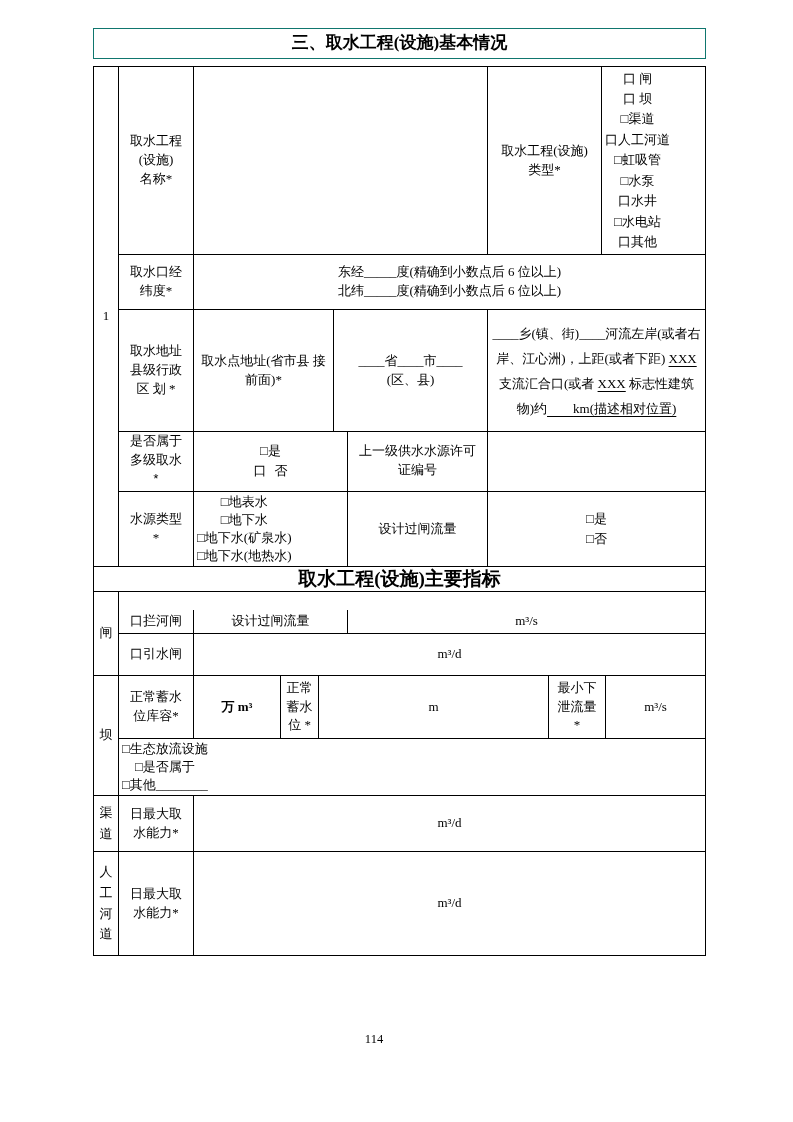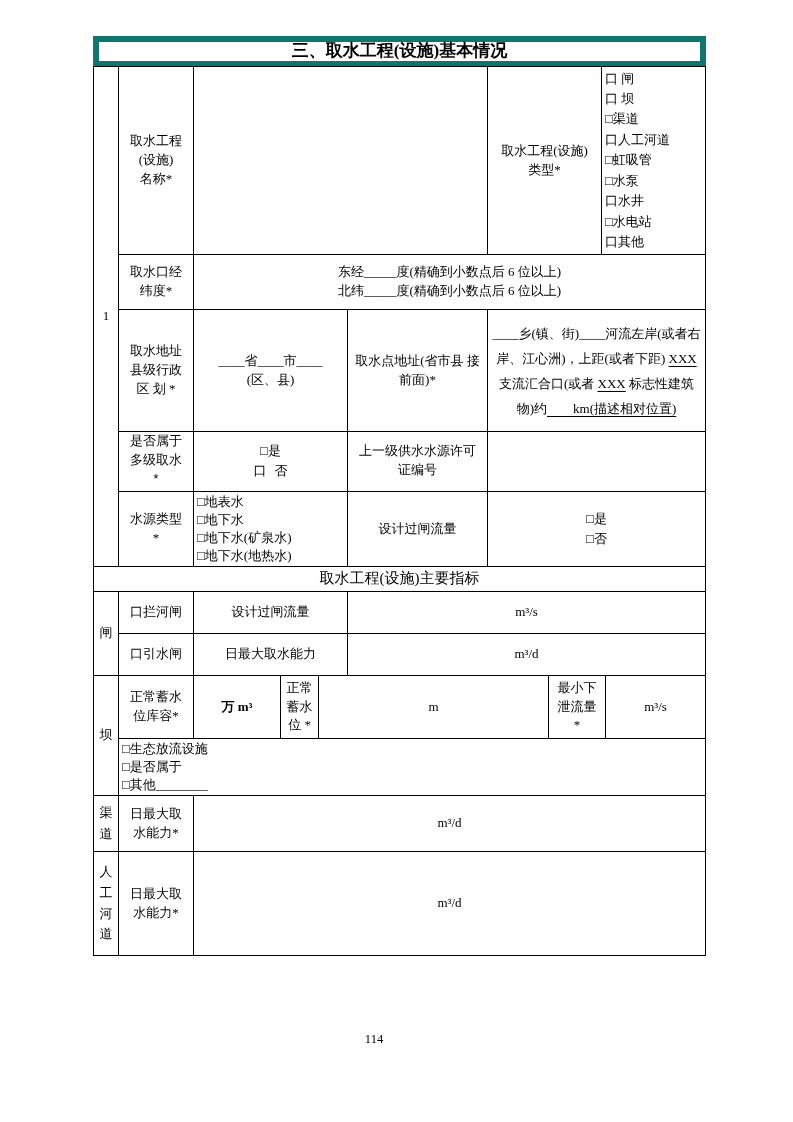--- a/index.html
+++ b/index.html
@@ -3,22 +3,22 @@
 <meta charset="utf-8">
 <style>
   * { margin:0; padding:0; box-sizing:border-box; }
   html,body { background:#fff; }
   body {
     width:793px; height:1122px; position:relative;
     font-family:"Liberation Serif","DejaVu Serif",serif;
     color:#000; font-size:13px; line-height:1.45;
   }
   .title-box {
-    position:absolute; left:93px; top:36px; width:613px; height:31px;
-    border:6px solid #0f766e; display:flex; align-items:center; justify-content:center;
+    position:absolute; left:93px; top:28px; width:613px; height:31px;
+    border:1px solid #0f766e; display:flex; align-items:center; justify-content:center;
     font-weight:bold; font-size:17px;
   }
   .tbl {
     position:absolute; left:93px; top:66px; width:613px;
     border:1px solid #000;
   }
   .sec { display:flex; border-bottom:1px solid #000; }
   .sec:last-child { border-bottom:none;justify-content:center; }
   .numcol {
     width:25px; border-right:1px solid #000; flex:0 0 25px;
@@ -26,24 +26,24 @@
   }
   .vtext { width:15px; word-break:break-all; line-height:1.6; text-align:center; }
   .rows { flex:1; display:flex; flex-direction:column; min-width:0; }
   .row { display:flex; border-bottom:1px solid #000; }
   .row:last-child { border-bottom:none; }
   .cell {
     border-right:1px solid #000; display:flex; align-items:center;
     justify-content:center; text-align:center; padding:2px 3px; min-width:0;
   }
   .cell:last-child { border-right:none; }
-  .cell.left { justify-content:flex-start; text-align:left; }
+  .cell.left { justify-content:flex-start; text-align:center; }
   .grow { flex:1; }
   .pre { white-space:pre-line; }
-  .hdr { font-weight:normal; font-size:15px; justify-content:center; }
+  .hdr { font-weight:bold; font-size:19px; justify-content:center; }
   .u { text-decoration:underline; text-underline-offset:3px; }
   .opt-list { line-height:20.4px; }
   .opt-list4 { line-height:18px; }
   .stack { display:flex; flex-direction:column; align-items:center; line-height:20px; }
   .desc { line-height:25px; padding:2px 4px; }
   .page-num {
     position:absolute; left:0; top:1030px; width:740px; text-align:center; font-size:12.5px;padding-left:8px;
   }
   
   .w75 { flex:0 0 75px; }
@@ -52,21 +52,21 @@
   .w154 { flex:0 0 154px; }
   .w140 { flex:0 0 140px; }
   .w87 { flex:0 0 87px;font-weight:bold; }
   .w38 { flex:0 0 38px; padding:2px 1px; }
   .w230 { flex:0 0 230px; }
   .w57 { flex:0 0 57px; padding:2px 1px; }
   .w162 { flex:0 0 162px; }
   
   .h188 { height:188px; } .h55 { height:55px; } .h122 { height:122px; }
   .h60 { height:60px;font-family:Liberation Mono, monospace; } .h75r { height:74px; } .h24 { height:24px; }
-  .h42 { height:42px; } .h41 { height:41px; } .h63 { height:63px; }
+  .h42 { height:42px;align-items:flex-end; } .h41 { height:41px; } .h63 { height:63px; }
   .h56 { height:56px; } .h103 { height:103px; }
 </style>
 </head>
 <body>
 
 <div class="title-box">三、取水工程(设施)基本情况</div>
 
 <div class="tbl">
 
   <div class="sec">
@@ -99,24 +99,24 @@
         <div class="cell w75 pre">取水口经
 纬度*</div>
         <div class="cell grow pre">东经_____度(精确到小数点后 6 位以上)
 北纬_____度(精确到小数点后 6 位以上)</div>
       </div>
 
       <div class="row h122">
         <div class="cell w75 pre">取水地址
 县级行政
 区 划 *</div>
+        <div class="cell w140 pre">取水点地址(省市县 接
+前面)*</div>
         <div class="cell w154 pre">____省____市____
 (区、县)</div>
-        <div class="cell w140 pre">取水点地址(省市县 接
-前面)*</div>
         <div class="cell grow desc">
             <div><span>____乡(镇、街)____河流左岸(或者右岸、江心洲)，上距(或者下距) </span><span class="u">XXX</span><span> 支流汇合口(或者 </span><span class="u">XXX</span><span> 标志性建筑物)约</span><span class="u">　　</span><span class="u">km(描述相对位置)</span></div>
           </div>
       </div>
 
       <div class="row h60">
         <div class="cell w75 pre">是否属于
 多级取水
 *</div>
         <div class="cell w154">
@@ -161,21 +161,20 @@
       <div class="vtext">闸</div>
     </div>
     <div class="rows">
       <div class="row h42">
         <div class="cell w75">口拦河闸</div>
         <div class="cell w154">设计过闸流量</div>
         <div class="cell grow">m³/s</div>
       </div>
       <div class="row h41">
         <div class="cell w75">口引水闸</div>
-        <div class="cell w154">日最大取水能力</div>
         <div class="cell grow">m³/d</div>
       </div>
     </div>
   </div>
 
   <div class="sec">
     <div class="numcol">
       <div class="vtext">坝</div>
     </div>
     <div class="rows">

